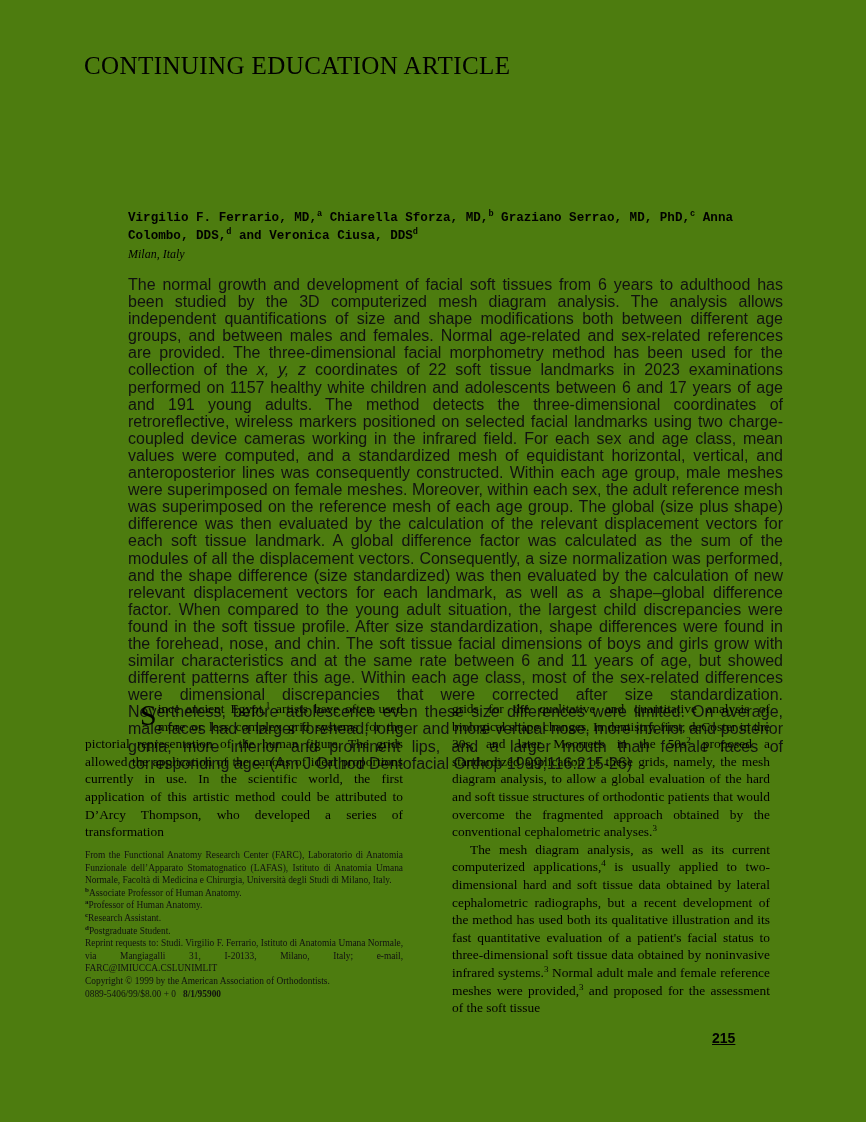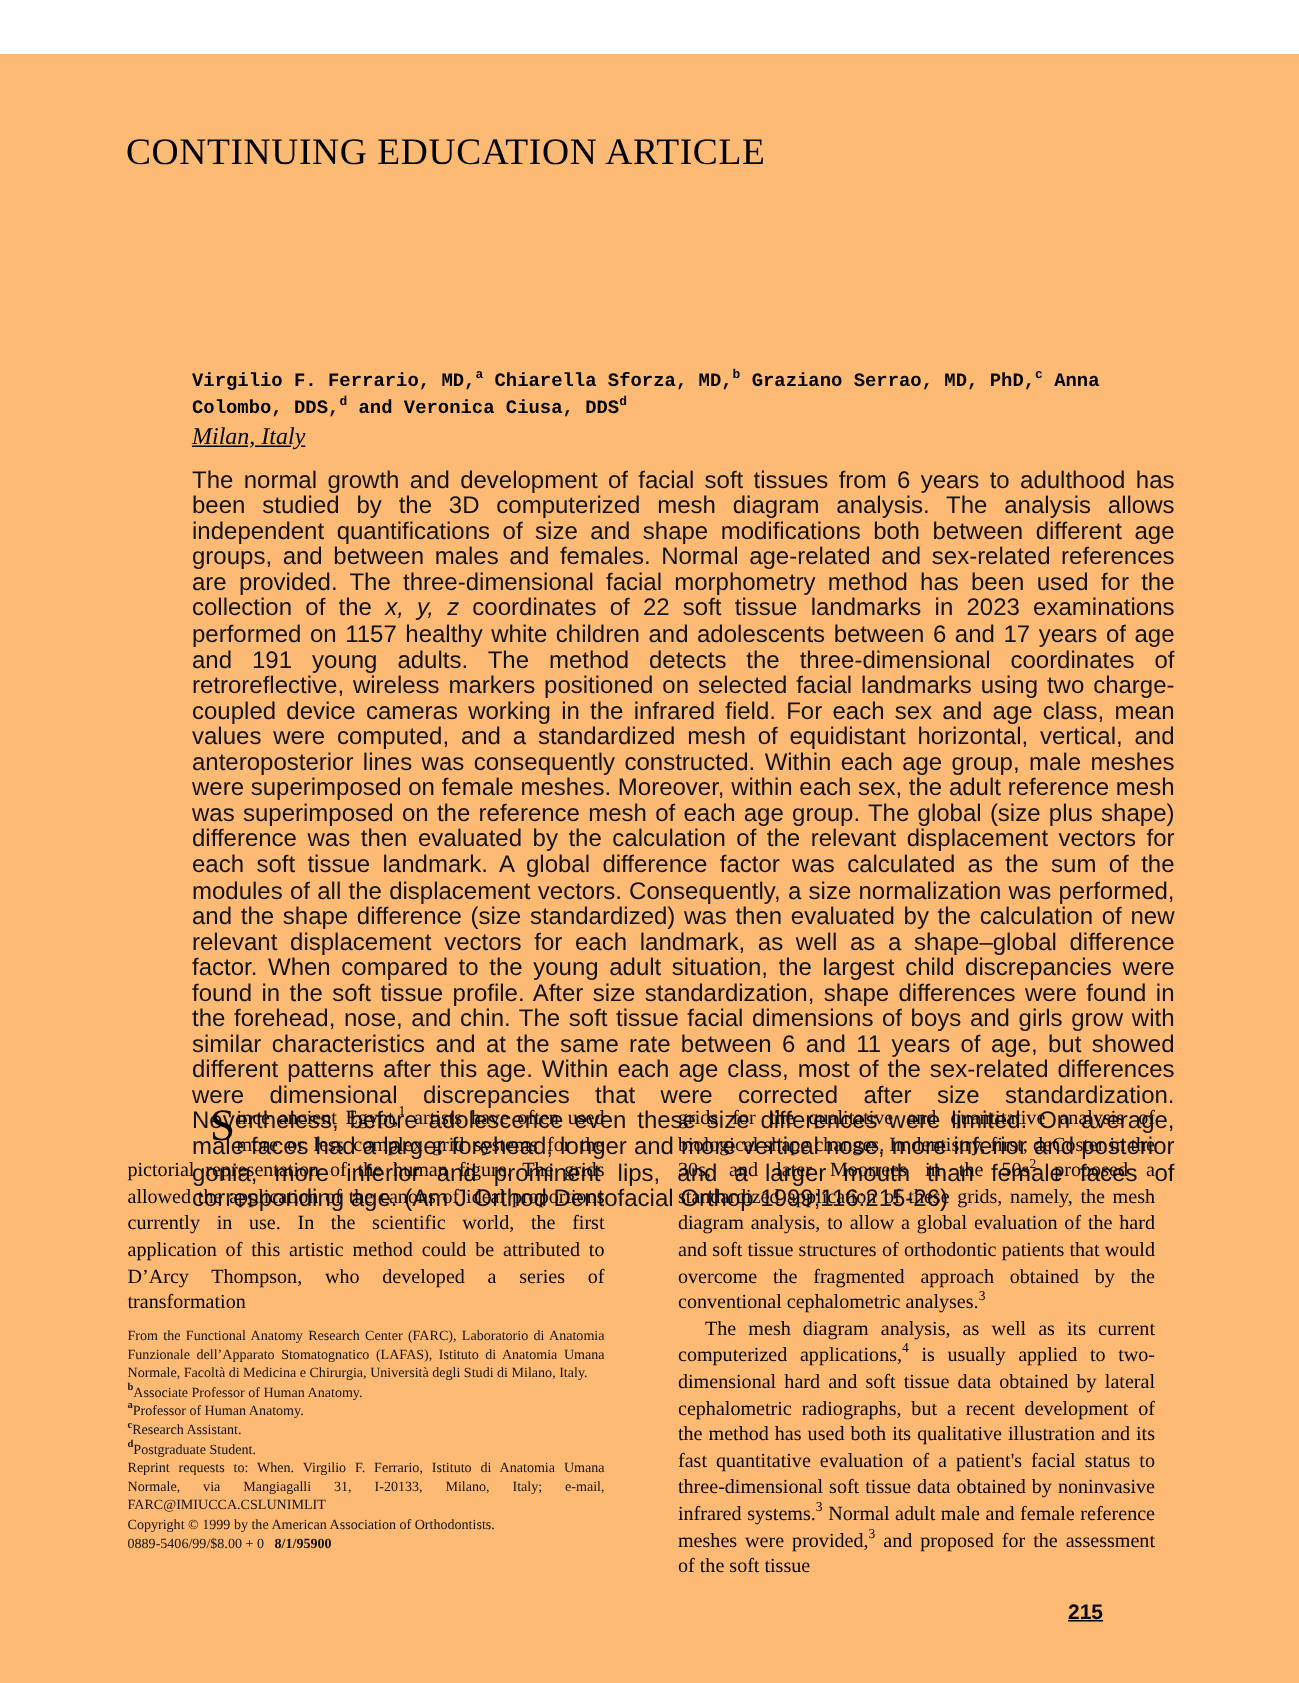--- a/index.html
+++ b/index.html
@@ -14,22 +14,21 @@
     position: relative;
     overflow: hidden;
     font-family: "Liberation Serif", "DejaVu Serif", serif;
     color: #111111;
     -webkit-font-smoothing: antialiased;
   }
 
   .page {
     position: absolute;
     inset: 0;
-    background: #fdba74;
-    margin-top: 36px;
+    background: #4d7c0f;
   }
 
   
   .section-header {
     position: absolute;
     left: 84px;
     top: 52px;
     width: 700px;
     font-family: "Liberation Serif", "DejaVu Serif", serif;
     font-size: 25px;
@@ -73,23 +72,22 @@
     font-weight: bold;
     vertical-align: super;
     line-height: 0;
   }
   .affiliation-city {
     position: absolute;
     left: 128px;
     top: 247px;
     font-family: "Liberation Serif", "DejaVu Serif", serif;
     font-style: italic;
-    font-size: 16px;
-    color: #000000;
-    text-decoration: underline;
+    font-size: 12px;
+    color: #000000;
   }
 
   
   .abstract {
     position: absolute;
     left: 128px;
     top: 276px;
     width: 655px;
     font-family: "Liberation Sans", "DejaVu Sans", sans-serif;
     font-size: 16px;
@@ -206,20 +204,20 @@
     <p><span>grids for the qualitative and quantitative analysis of biological shape changes. In dentistry, first, deCoster in the 30s, and later Moorrees in the 50s</span><sup>2</sup><span> proposed a standardized application of these grids, namely, the mesh diagram analysis, to allow a global evaluation of the hard and soft tissue structures of orthodontic patients that would overcome the fragmented approach obtained by the conventional cephalometric analyses.</span><sup>3</sup></p>
     <p><span>The mesh diagram analysis, as well as its current computerized applications,</span><sup>4</sup><span> is usually applied to two-dimensional hard and soft tissue data obtained by lateral cephalometric radiographs, but a recent development of the method has used both its qualitative illustration and its fast quantitative evaluation of a patient's facial status to three-dimensional soft tissue data obtained by noninvasive infrared systems.</span><sup>3</sup><span> Normal adult male and female reference meshes were provided,</span><sup>3</sup><span> and proposed for the assessment of the soft tissue</span></p>
   </div>
 
   <div class="footnotes">
     <p class="affil">From the Functional Anatomy Research Center (FARC), Laboratorio di Anatomia Funzionale dell’Apparato Stomatognatico (LAFAS), Istituto di Anatomia Umana Normale, Facoltà di Medicina e Chirurgia, Università degli Studi di Milano, Italy.</p>
     <p class="note"><sup>b</sup><span>Associate Professor of Human Anatomy.</span></p>
     <p class="note"><sup>a</sup><span>Professor of Human Anatomy.</span></p>
     <p class="note"><sup>c</sup><span>Research Assistant.</span></p>
     <p class="note"><sup>d</sup><span>Postgraduate Student.</span></p>
-    <p class="reprint">Reprint requests to: When. Virgilio F. Ferrario, Istituto di Anatomia Umana Normale, via Mangiagalli 31, I-20133, Milano, Italy; e-mail, FARC@IMIUCCA.CSLUNIMLIT</p>
+    <p class="reprint">Reprint requests to: Studi. Virgilio F. Ferrario, Istituto di Anatomia Umana Normale, via Mangiagalli 31, I-20133, Milano, Italy; e-mail, FARC@IMIUCCA.CSLUNIMLIT</p>
     <p class="copyright">Copyright © 1999 by the American Association of Orthodontists.</p>
     <p class="issn"><span>0889-5406/99/$8.00 + 0</span>&nbsp;&nbsp;&nbsp;<b>8/1/95900</b></p>
   </div>
 
   <div class="page-number">215</div>
 
 </div>
 
 </body></html>

